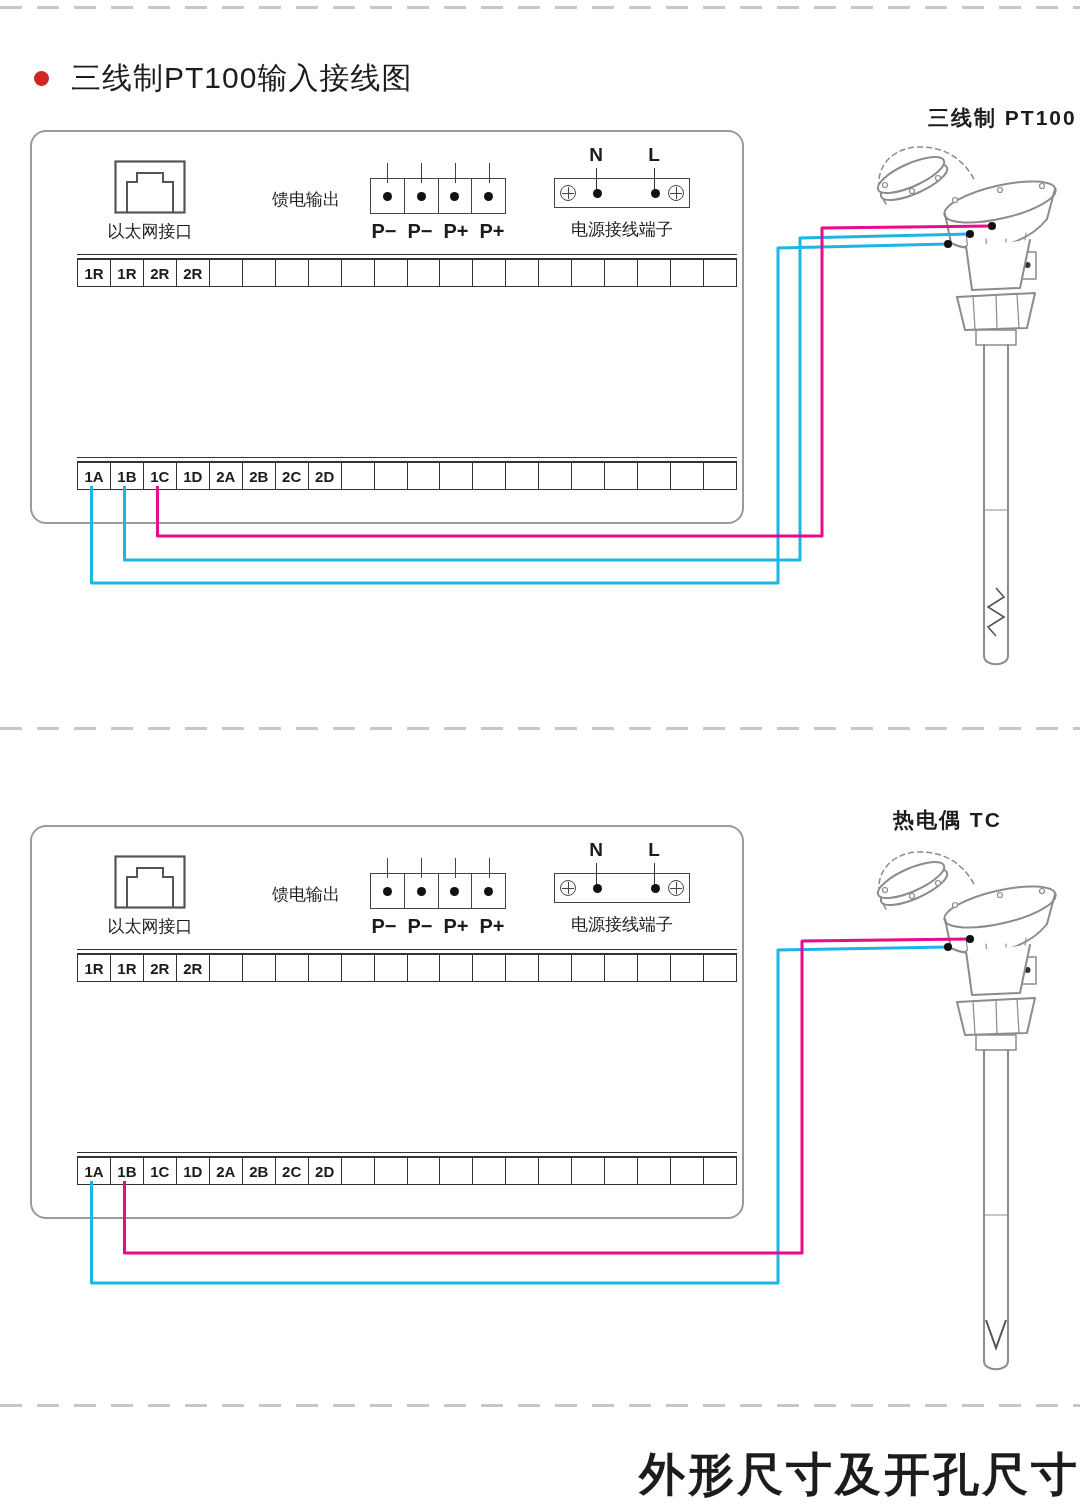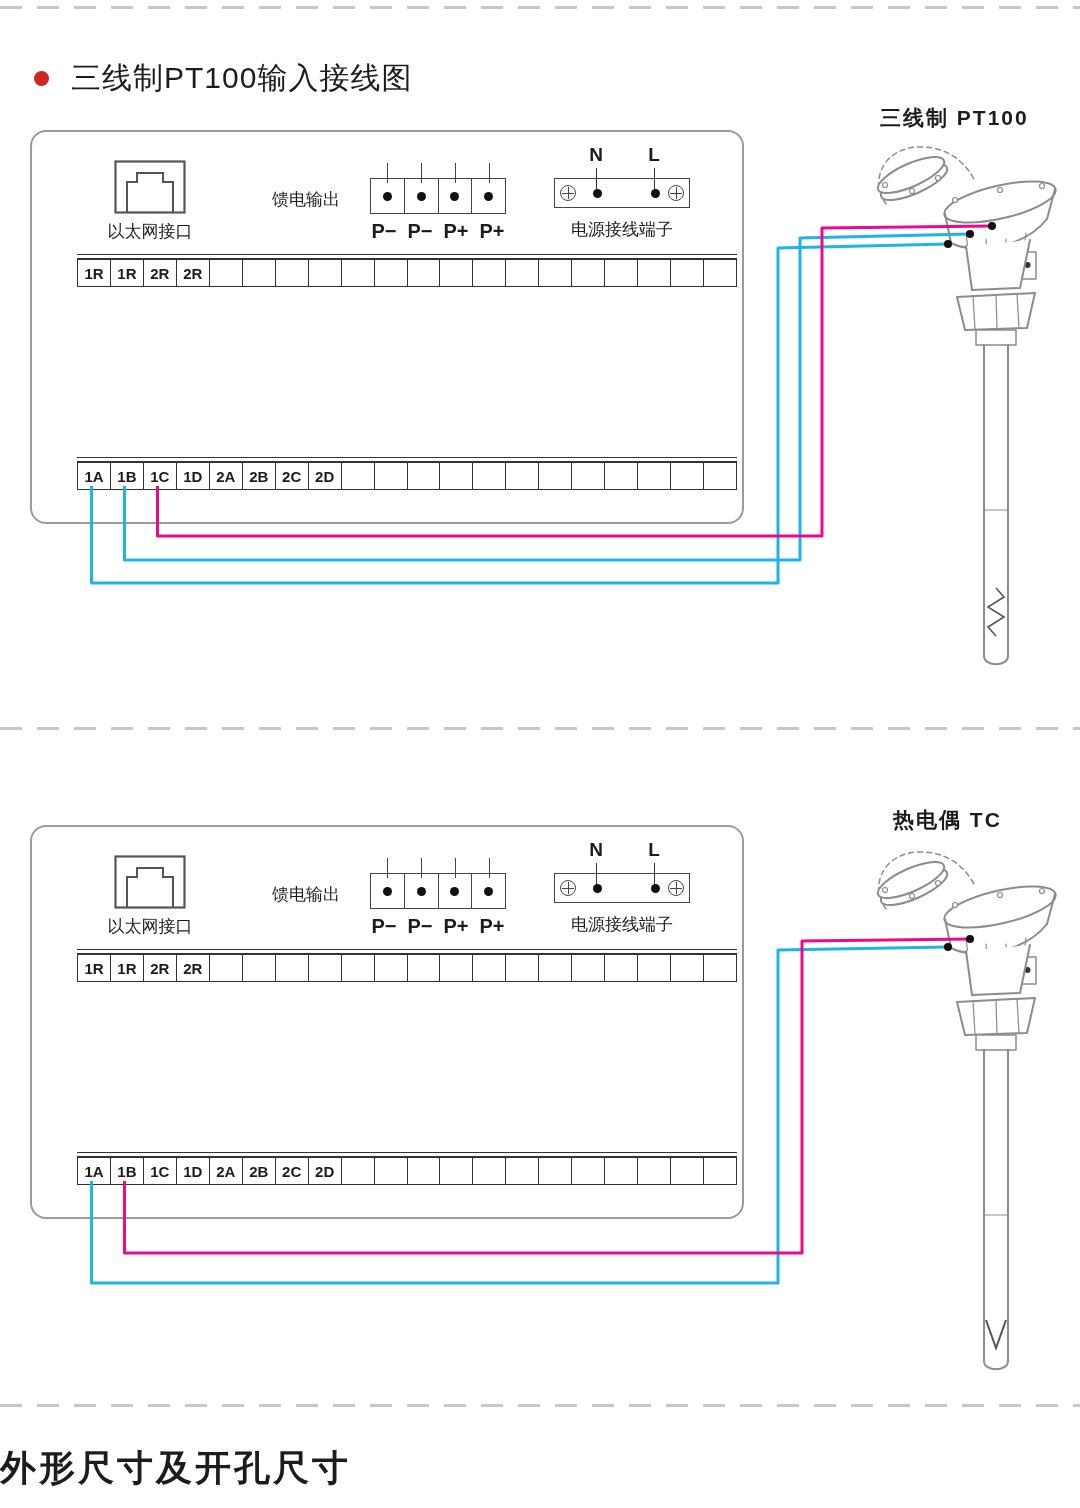--- a/index.html
+++ b/index.html
@@ -27,38 +27,38 @@
   .screw::before{content:"";position:absolute;left:1px;right:1px;top:50%;border-top:1.2px solid #444;}
   .screw::after{content:"";position:absolute;top:1px;bottom:1px;left:50%;border-left:1.2px solid #444;}
   .pdot{position:absolute;top:50%;margin-top:-4.5px;width:9px;height:9px;background:#111;border-radius:50%;}
   .nl{position:absolute;width:20px;text-align:center;font-size:19px;font-weight:600;}
   .nl::after{content:"";position:absolute;left:50%;top:24px;height:22px;border-left:1.5px solid #333;}
   .strip-bar{position:absolute;height:5px;border-top:1.5px solid #333;border-bottom:1.5px solid #333;box-sizing:border-box;background:#fff;}
   .strip{position:absolute;height:28px;display:flex;border:1.5px solid #333;background:#fff;box-sizing:border-box;}
   .strip .cell{flex:1;border-right:1px solid #333;display:flex;align-items:center;justify-content:center;
                font-size:15px;font-weight:600;overflow:hidden;}
   .strip .cell:last-child{border-right:none;}
-  .footer-title{position:absolute;left:0;width:100%;top:1444px;text-align:left;font-size:36px;font-weight:700;letter-spacing:3px;}
+  .footer-title{position:absolute;left:0;width:100%;top:1444px;text-align:right;font-size:46px;font-weight:700;letter-spacing:3px;}
   .overlay{position:absolute;left:0;top:0;pointer-events:none;}
 </style>
 </head>
 <body>
 
 <div class="page">
 
   <div class="dash" style="top:6px"></div>
   <div class="dash" style="top:727px"></div>
   <div class="dash" style="top:1404px"></div>
 
   <div class="section">
     <div class="header" style="left:34px;top:58px">
       <i class="bullet" style="background: rgb(210, 37, 31);"></i>
       <span class="title">三线制PT100输入接线图</span>
     </div>
-    <span class="sensor-label" style="left:880px;top:104px">三线制  PT100</span>
+    <span class="sensor-label" style="left:928px;top:104px">三线制  PT100</span>
 
     <div class="panel" style="left:30px;top:130px;width:710px;height:390px">
       <div class="eth" style="left:82px;top:28px">
         <svg width="72" height="54" viewBox="0 0 72 54">
           <rect x="1.5" y="1.5" width="69" height="51" fill="none" stroke="#555" stroke-width="2.2"></rect>
           <path d="M13,52 V22 H23 V13 H49 V22 H59 V52" fill="none" stroke="#555" stroke-width="2"></path>
         </svg>
       </div>
       <span class="lbl" style="left:38px;top:88px;width:160px;text-align:center">以太网接口</span>
 

